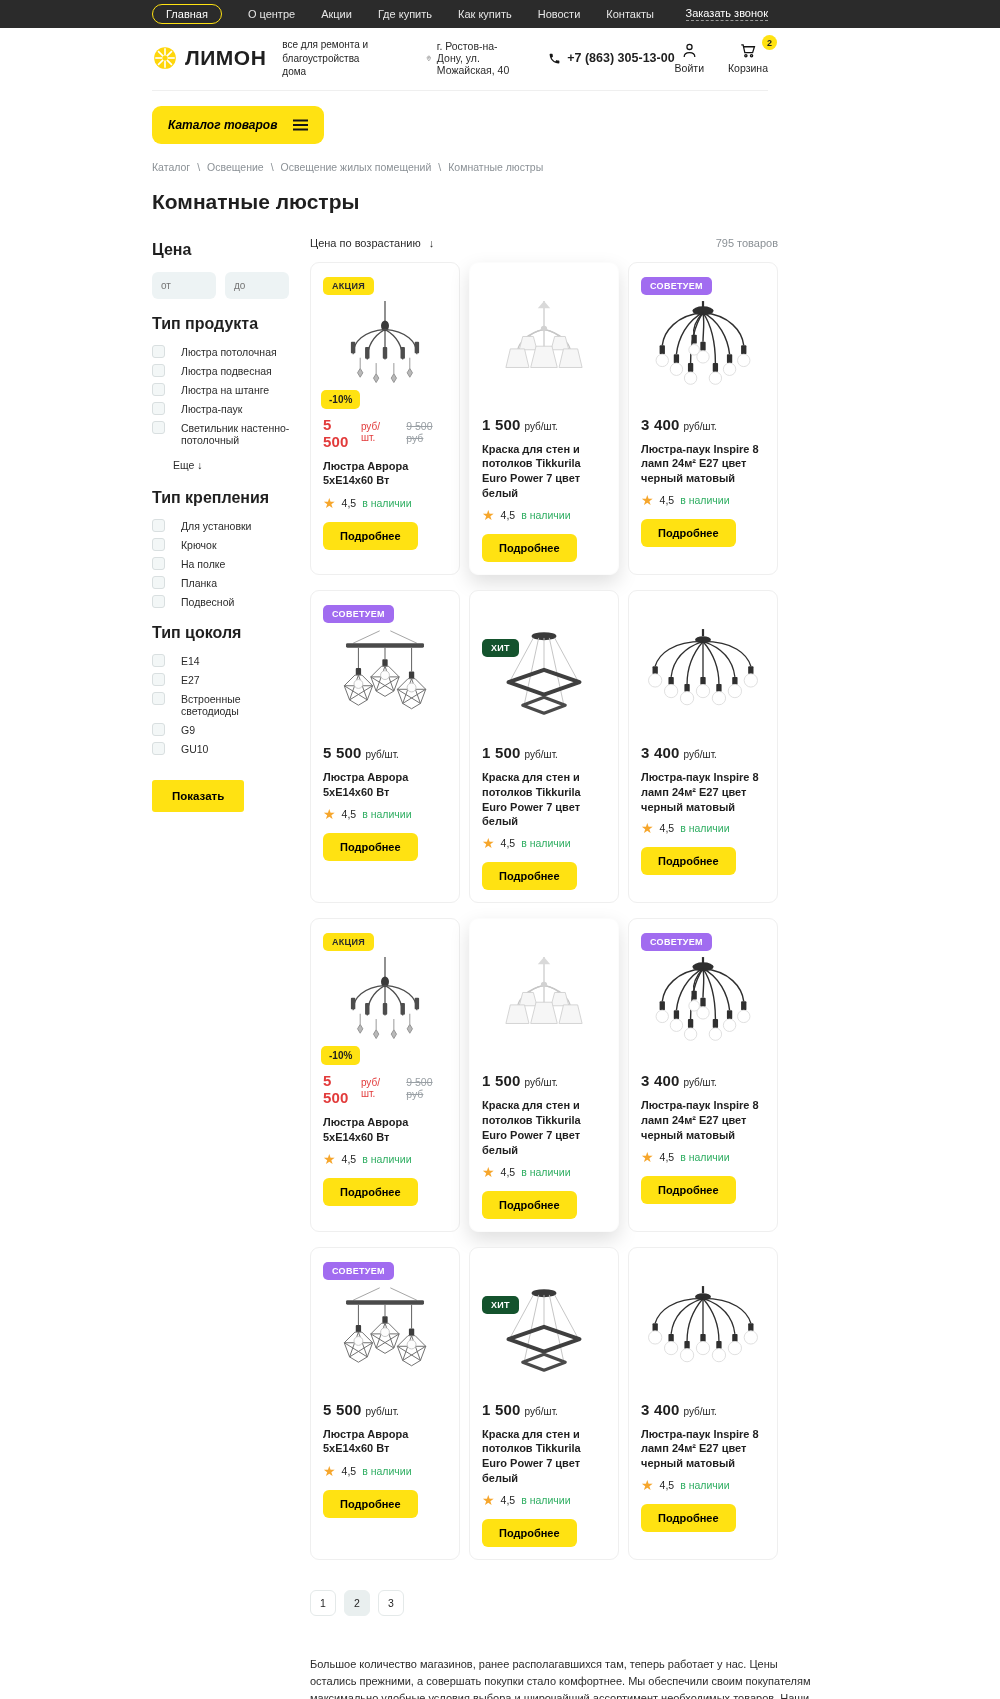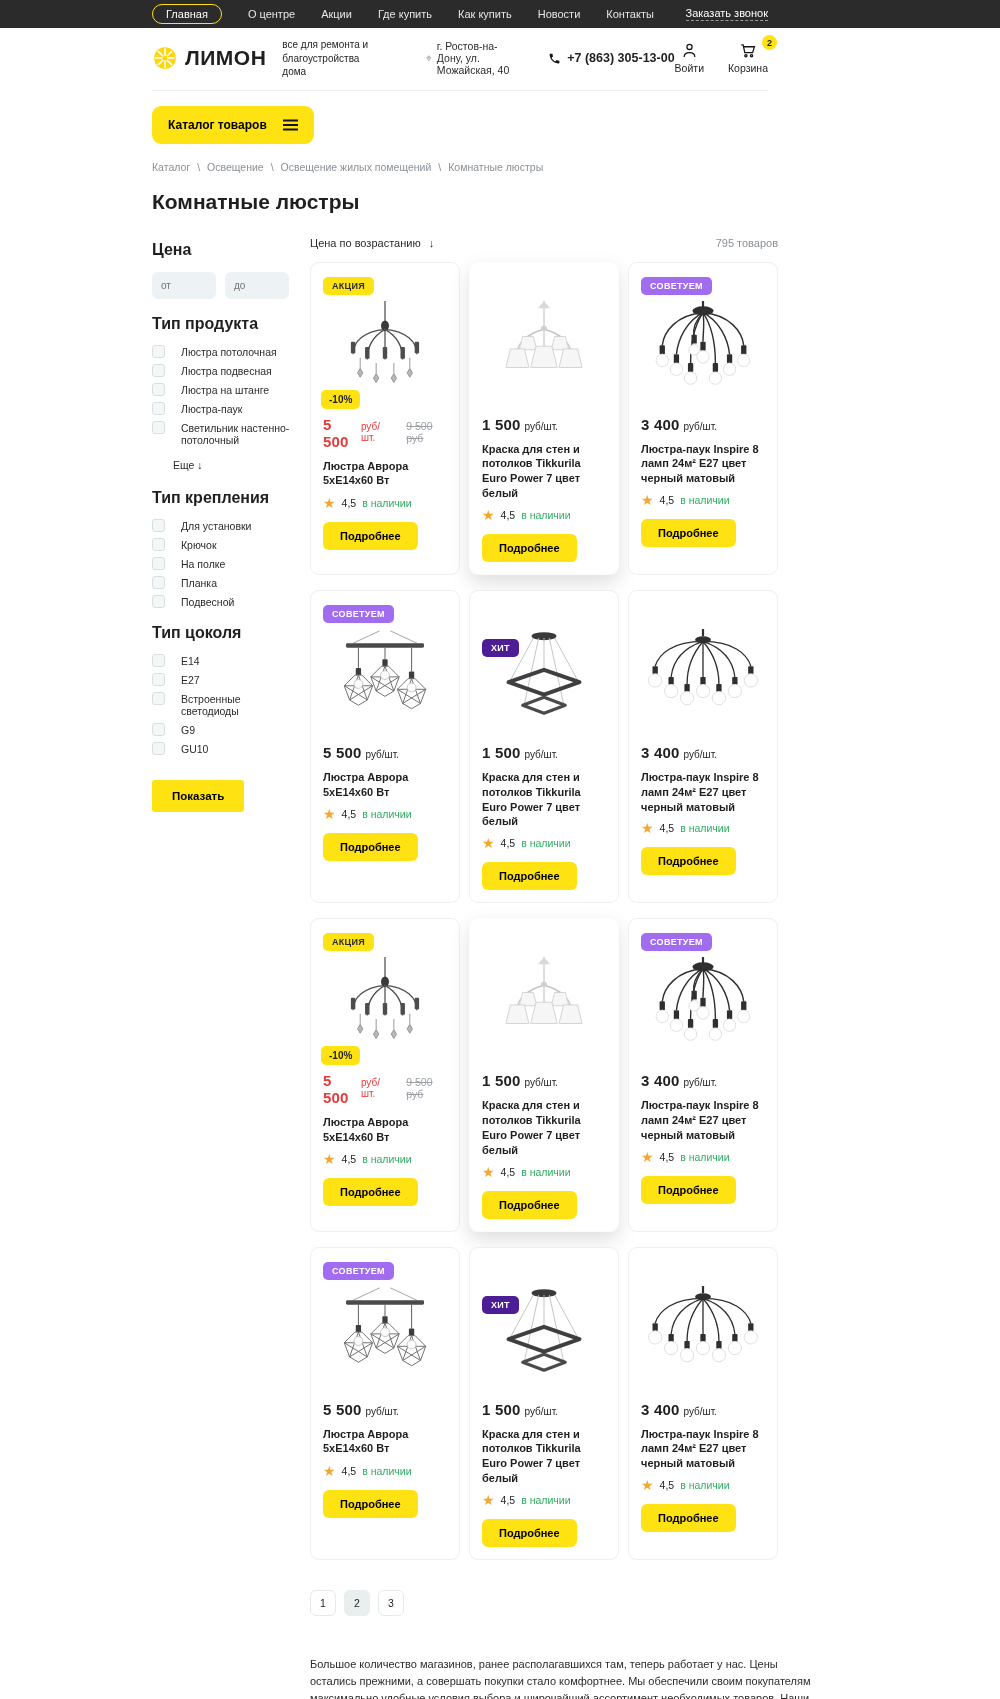--- a/index.html
+++ b/index.html
@@ -19,21 +19,21 @@
   .logo b{font-size:21px;letter-spacing:.5px;}
   .tagline{font-size:10px;line-height:1.35;margin-left:16px;}
   .addr{display:flex;align-items:center;gap:5px;font-size:10.5px;margin-left:58px;color:#2b2b2b;}
   .phone{display:flex;align-items:center;gap:6px;font-size:12.5px;font-weight:bold;margin-left:34px;white-space:nowrap;}
   .hicons{margin-left:auto;display:flex;gap:24px;}
   .hicon{display:flex;flex-direction:column;align-items:center;gap:3px;font-size:10.5px;cursor:pointer;position:relative;}
   .cartbadge{position:absolute;top:-7px;right:-9px;background:#ffe212;border-radius:50%;width:15px;height:15px;display:flex;align-items:center;justify-content:center;font-size:9px;font-weight:bold;}
 
   
   .catrow{display:flex;gap:13px;margin-top:15px;}
-  .catbtn{background:#ffe212;border:none;border-radius:9px;padding:0 16px;height:38px;font-weight:bold;font-size:12px;display:flex;align-items:center;gap:16px;cursor:pointer;font-family:inherit;}
+  .catbtn{background:#ffe212;border:none;border-radius:9px;padding:0 16px;height:38px;font-weight:bold;font-size:12px;display:flex;align-items:center;gap:16px;cursor:pointer;font-family:inherit;font-style:italic;}
   .searchbox{flex:1;position:relative;background:#edf3f4;border-radius:7px;height:38px;}
   .searchbox input{width:100%;height:100%;background:transparent;border:none;outline:none;padding:0 38px 0 14px;font-size:11px;font-family:inherit;color:#333;}
   .mag{position:absolute;right:12px;top:10px;}
 
   
   .crumbs{display:flex;gap:7px;margin-top:17px;font-size:10.5px;color:#8b9196;}
   .crumb{cursor:pointer;}
   h1{font-size:21px;margin:17px 0 23px;}
 
   
@@ -58,21 +58,21 @@
 
   
   .grid{display:grid;grid-template-columns:repeat(3,1fr);gap:15px 9px;}
   .card{border:1px solid #efefef;border-radius:9px;padding:12px;background:#fff;display:flex;flex-direction:column;min-height:224px;}
   .card.hover{box-shadow:0 8px 20px rgba(0,0,0,.13);border-color:#fcfcfc;}
   .badges{height:20px;}
   .badge{font-size:9px;font-weight:bold;padding:4px 9px;border-radius:5px;display:inline-block;letter-spacing:.3px;}
   .badge:empty{display:none;}
   .b-yellow{background:#ffe212;color:#2b2b2b;}
   .b-purple{background:#a16cf0;color:#fff;}
-  .b-red{background:#4c1d95;color:#fff;margin-top:36px;}
+  .b-red{background:#14532d;color:#fff;margin-top:36px;}
   .pimg{height:106px;position:relative;display:flex;align-items:center;justify-content:center;}
   .ill{width:124px;height:100px;}
   .disc{position:absolute;left:-2px;bottom:-8px;background:#ffe212;font-size:10px;font-weight:bold;padding:4px 8px;border-radius:5px;}
   .pricerow{margin-top:15px;display:flex;align-items:baseline;gap:4px;font-size:10px;}
   .pricerow b{font-size:15px;letter-spacing:.2px;}
   .pricerow.red b,.pricerow.red .unit{color:#e23b3b;}
   .old{color:#9aa0a5;margin-left:12px;font-size:10.5px;text-decoration:line-through;}
   .ptitle{font-weight:bold;font-size:11px;line-height:1.35;margin-top:9px;min-height:30px;cursor:pointer;}
   .rating{display:flex;align-items:center;gap:6px;margin-top:7px;font-size:10.5px;}
   .star{color:#f6a62c;font-size:14px;line-height:1;}

